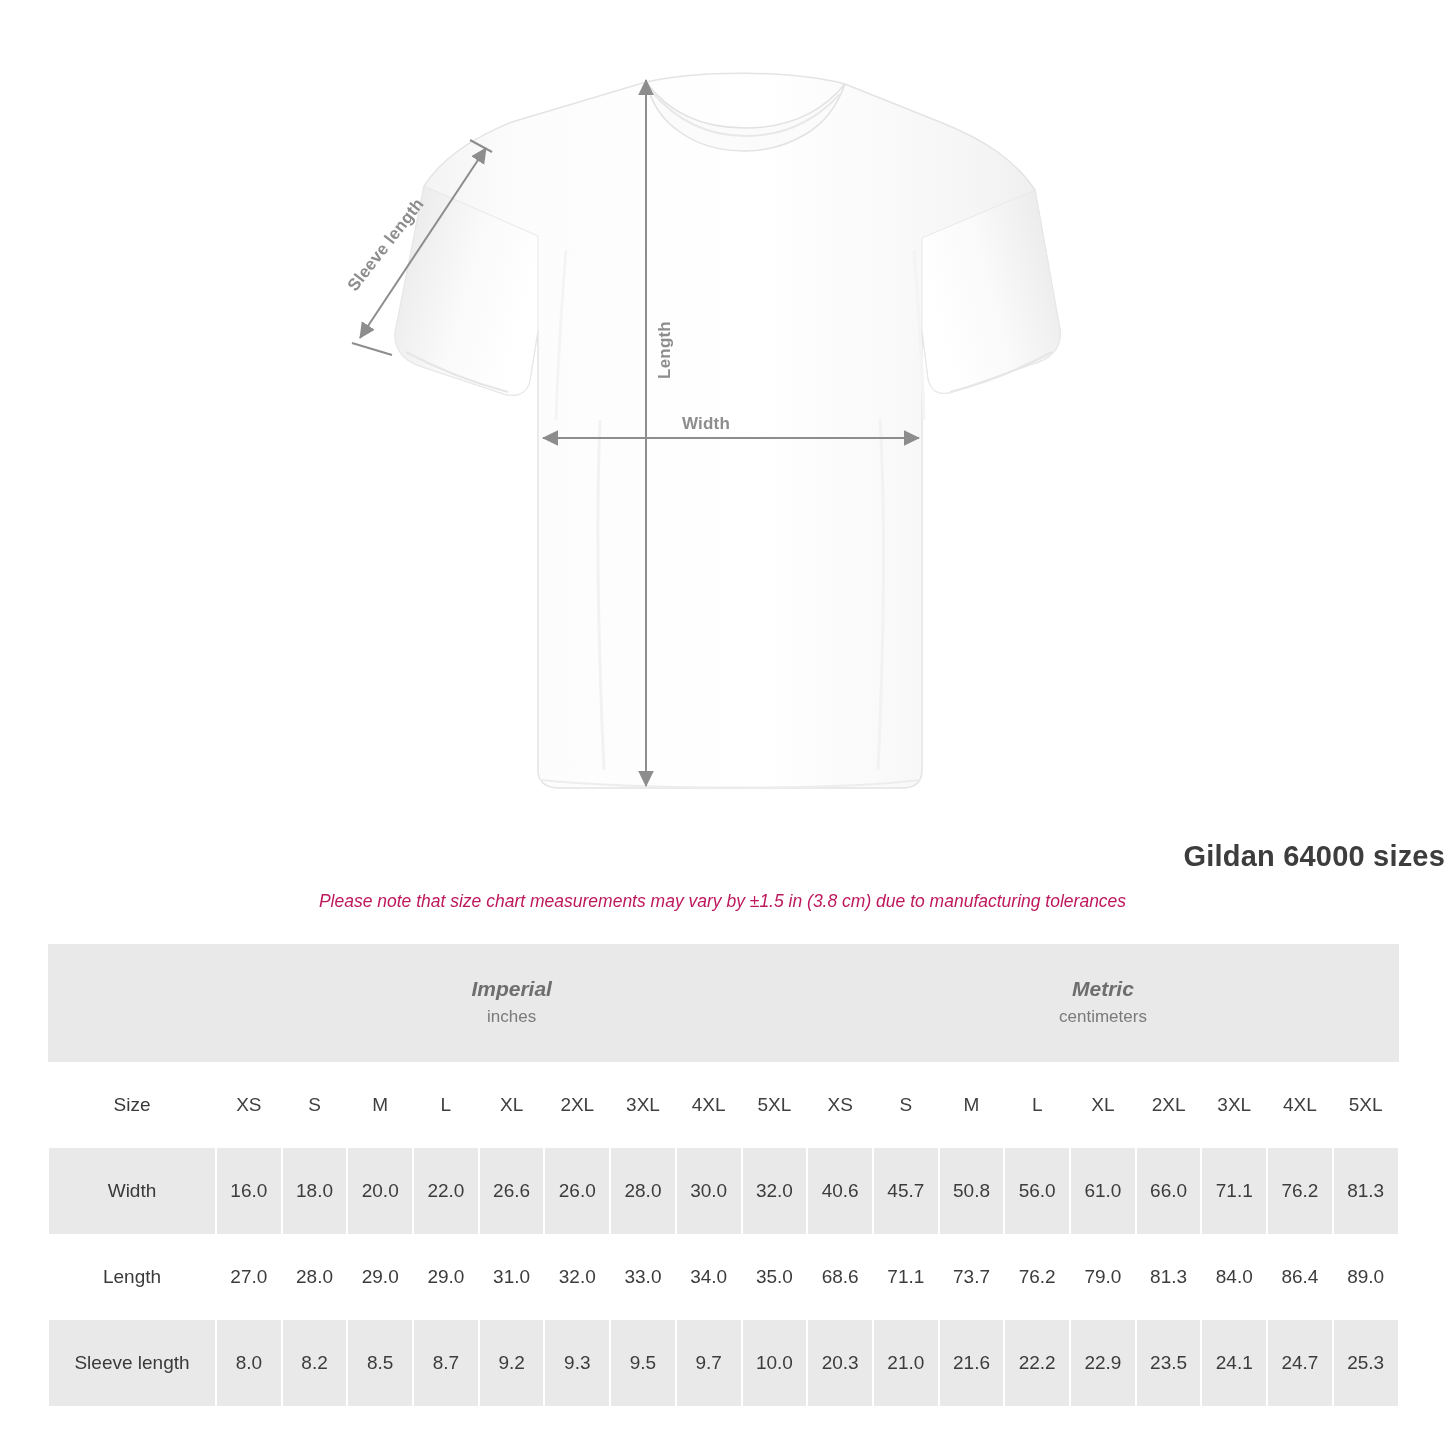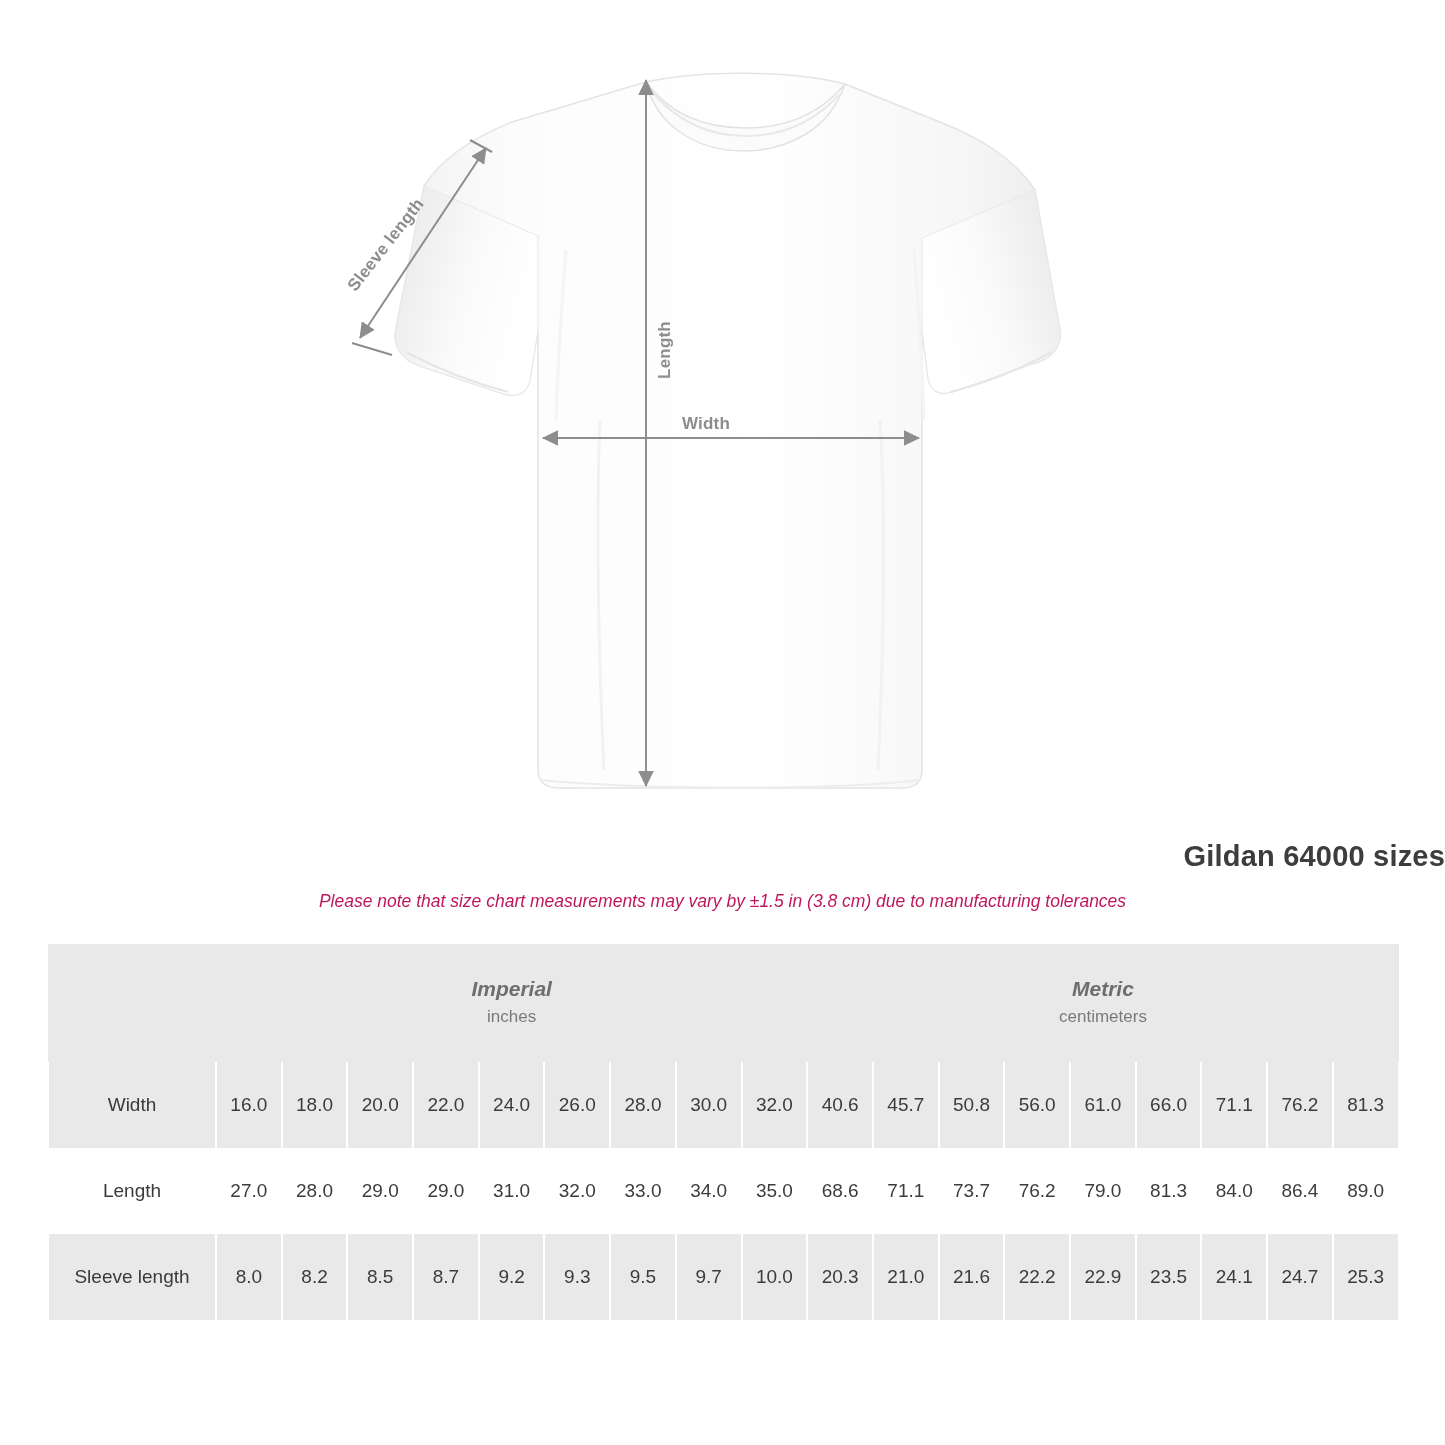--- a/index.html
+++ b/index.html
@@ -265,28 +265,49 @@
         <td colspan="9">
           <div class="unit-name">Imperial</div>
           <div class="unit-sub">inches</div>
         </td>
         <td colspan="9">
           <div class="unit-name">Metric</div>
           <div class="unit-sub">centimeters</div>
         </td>
       </tr>
 
+      <tr class="head-row">
+        <td class="rowlabel">Size</td>
+        <td>XS</td>
+        <td>S</td>
+        <td>M</td>
+        <td>L</td>
+        <td>XL</td>
+        <td>2XL</td>
+        <td>3XL</td>
+        <td>4XL</td>
+        <td>5XL</td>
+        <td>XS</td>
+        <td>S</td>
+        <td>M</td>
+        <td>L</td>
+        <td>XL</td>
+        <td>2XL</td>
+        <td>3XL</td>
+        <td>4XL</td>
+        <td>5XL</td>
+      </tr>
 
       <tr class="data-row shade">
         <td class="rowlabel">Width</td>
         <td>16.0</td>
         <td>18.0</td>
         <td>20.0</td>
         <td>22.0</td>
-        <td>24.0</td>
+        <td>26.6</td>
         <td>26.0</td>
         <td>28.0</td>
         <td>30.0</td>
         <td>32.0</td>
         <td>40.6</td>
         <td>45.7</td>
         <td>50.8</td>
         <td>56.0</td>
         <td>61.0</td>
         <td>66.0</td>

